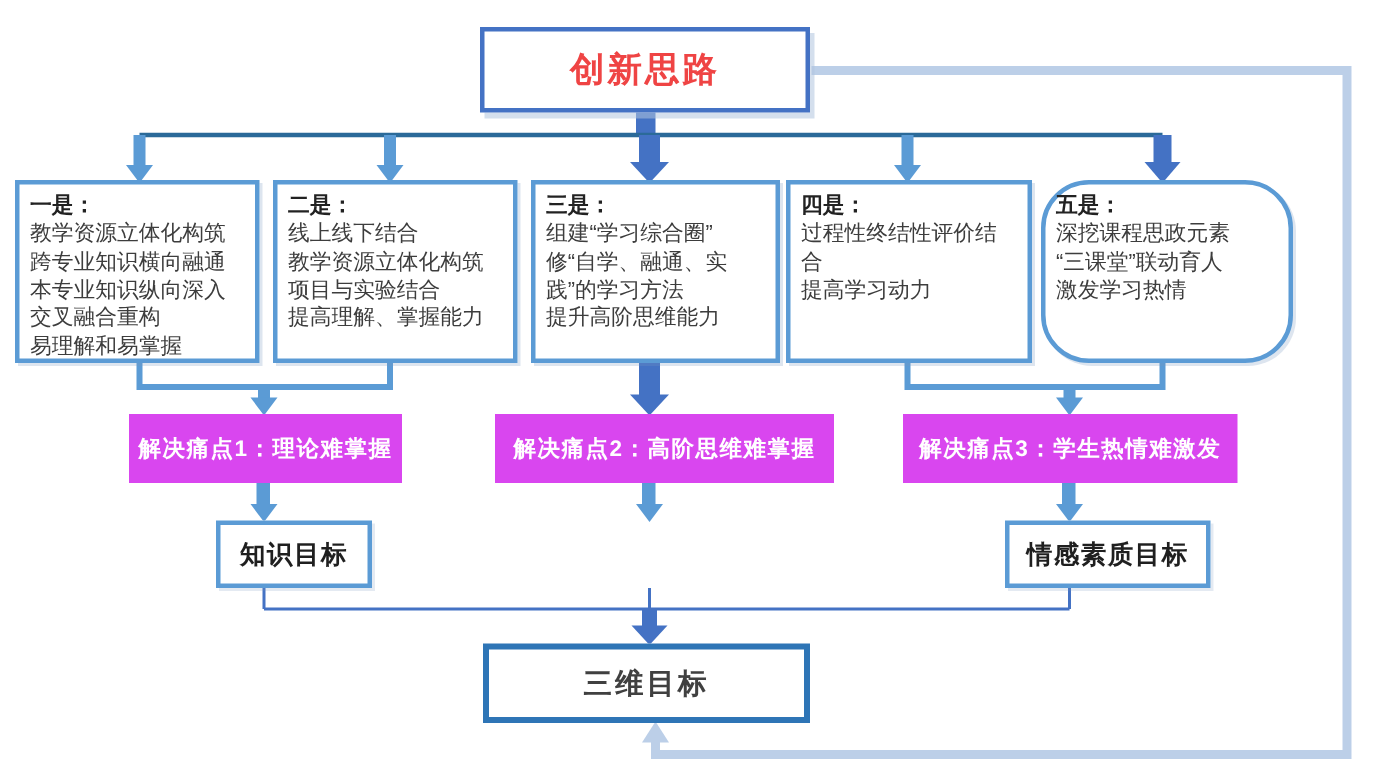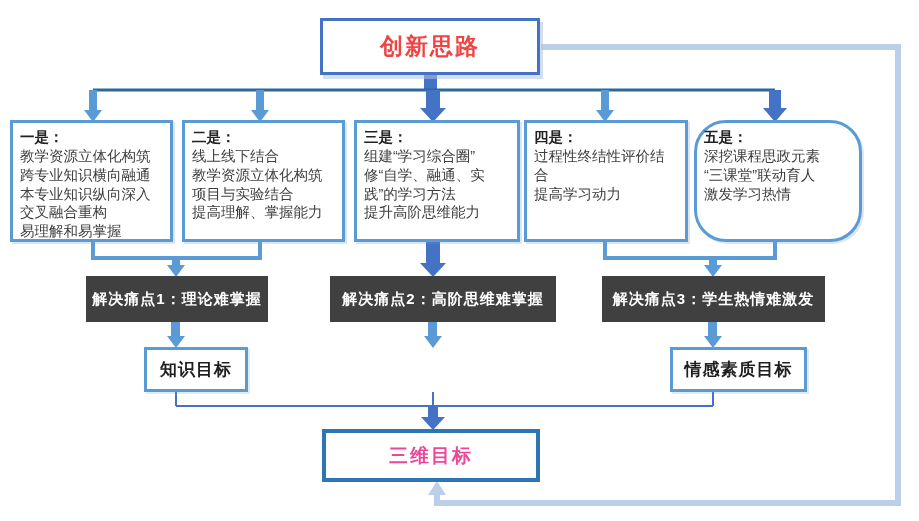--- a/index.html
+++ b/index.html
@@ -15,35 +15,35 @@
     font-size:23px;font-weight:bold;color:#ef4444;letter-spacing:2px;
     box-shadow:3px 4px 0 rgba(176,196,222,.55);
   }
   .strategy-box{
     top:120px;height:122px;border:3px solid #5B9BD5;padding:5px 7px;
     font-size:14.5px;line-height:1.3;color:#3d3d3d;
     box-shadow:2px 2px 0 rgba(120,150,190,.25);
   }
   .strategy-box .heading{font-weight:bold;color:#222;}
   .pain-box{
-    top:276px;height:46px;background:#404040;color:#ffffff;font-weight:bold;
+    top:276px;height:46px;background:#d946ef;color:#ffffff;font-weight:bold;
     font-size:15px;display:flex;align-items:center;justify-content:center;
     letter-spacing:1px;z-index:2;position:absolute;
   }
   .goal-box{
     top:347px;height:45px;border:3px solid #5B9BD5;
     display:flex;align-items:center;justify-content:center;
     font-size:17px;font-weight:bold;color:#1f1f1f;letter-spacing:1px;
     box-shadow:2px 2px 0 rgba(120,150,190,.2);
     margin-left:20px;
   }
   .final-box{
     left:322px;top:429px;width:218px;height:53px;border:4px solid #2E75B6;
     display:flex;align-items:center;justify-content:center;
-    font-size:19px;font-weight:bold;color:#ec4899;letter-spacing:2px;
+    font-size:19px;font-weight:bold;color:#404040;letter-spacing:2px;
   }
 </style>
 </head>
 <body>
 
 <div id="canvas">
 
   <svg id="connector-layer" width="919" height="521" viewBox="0 0 919 521" aria-hidden="true">
 
     <g>

